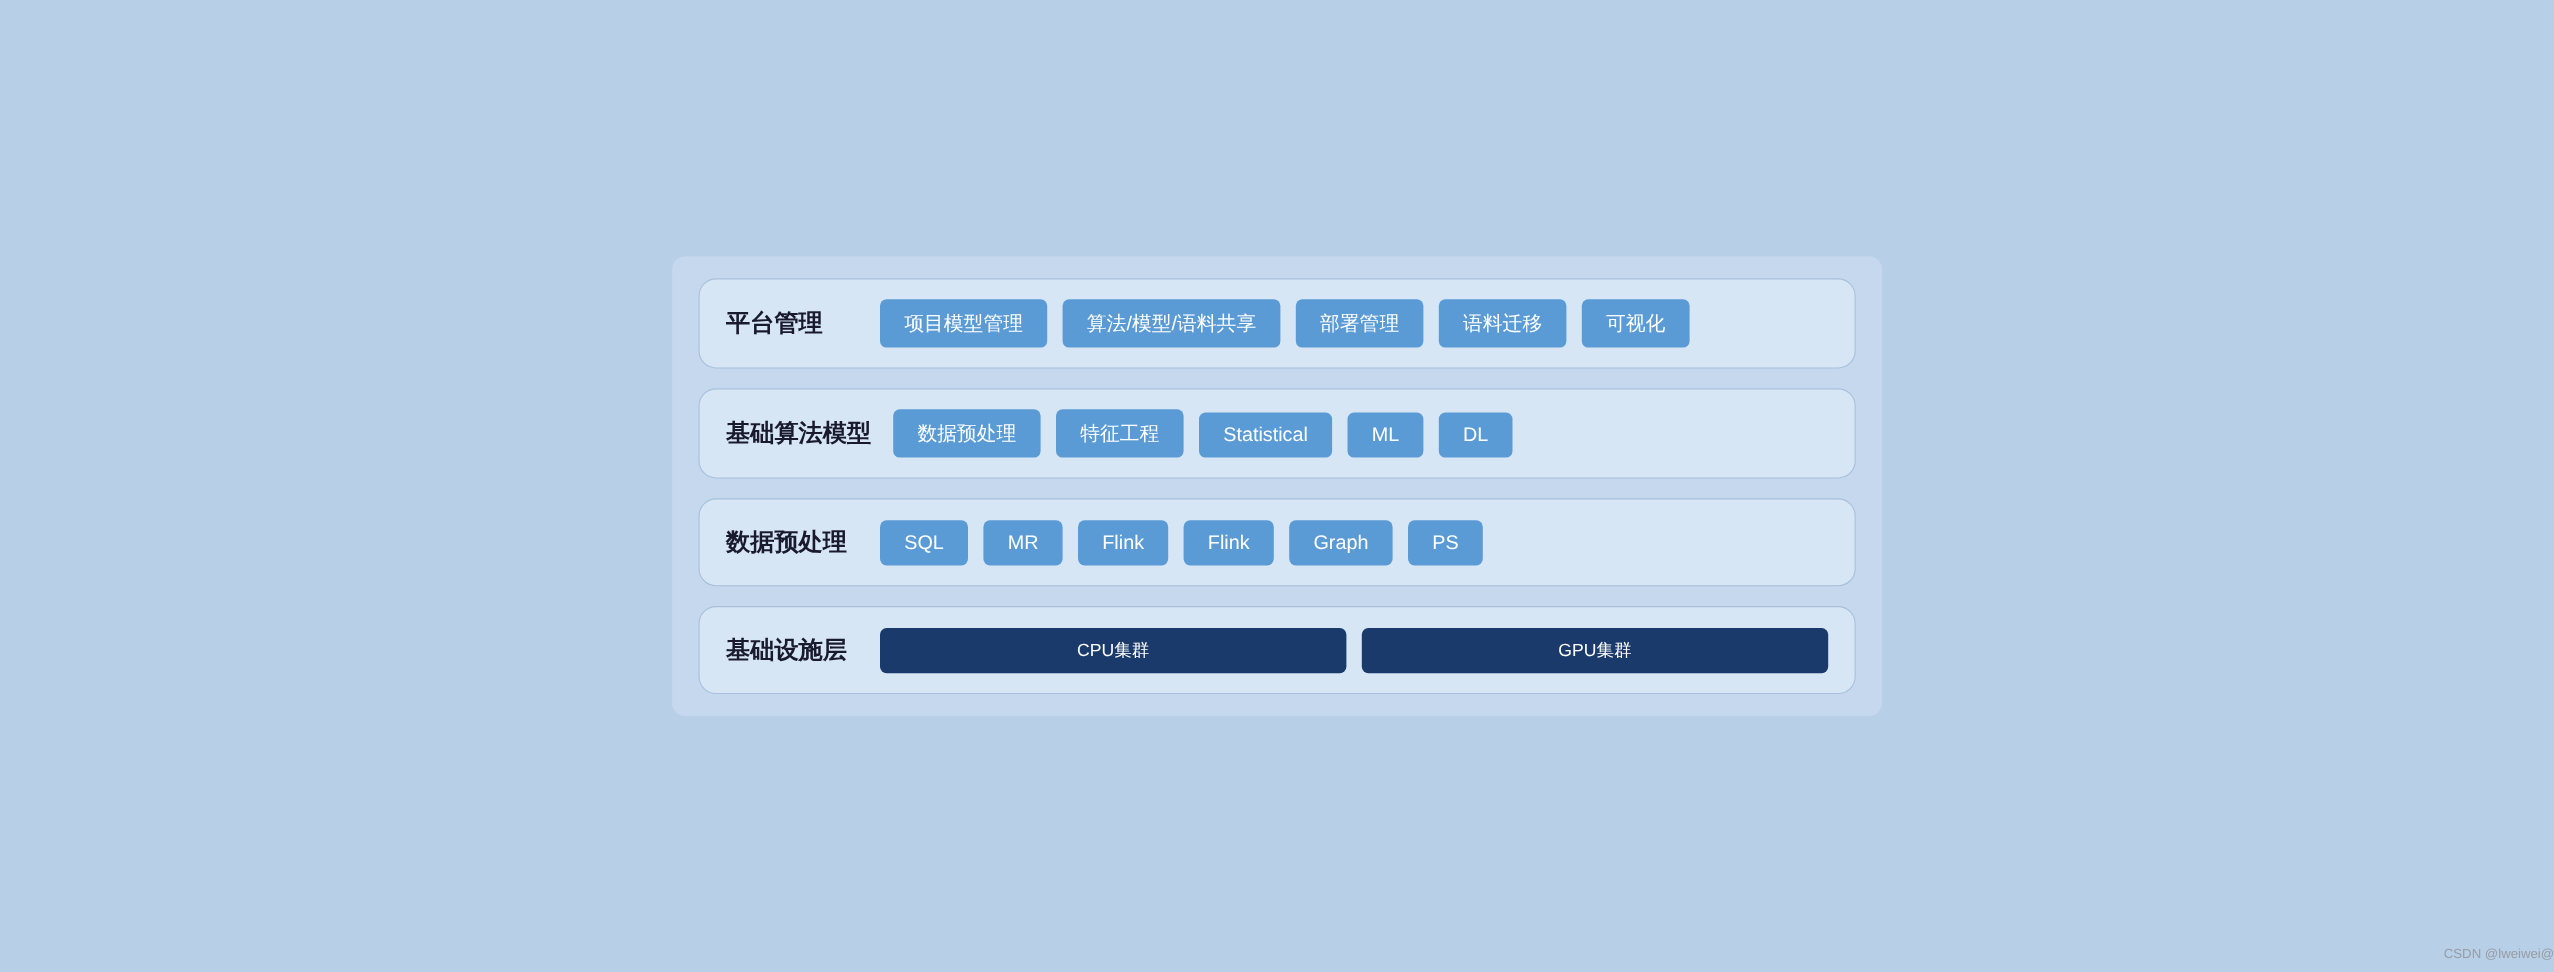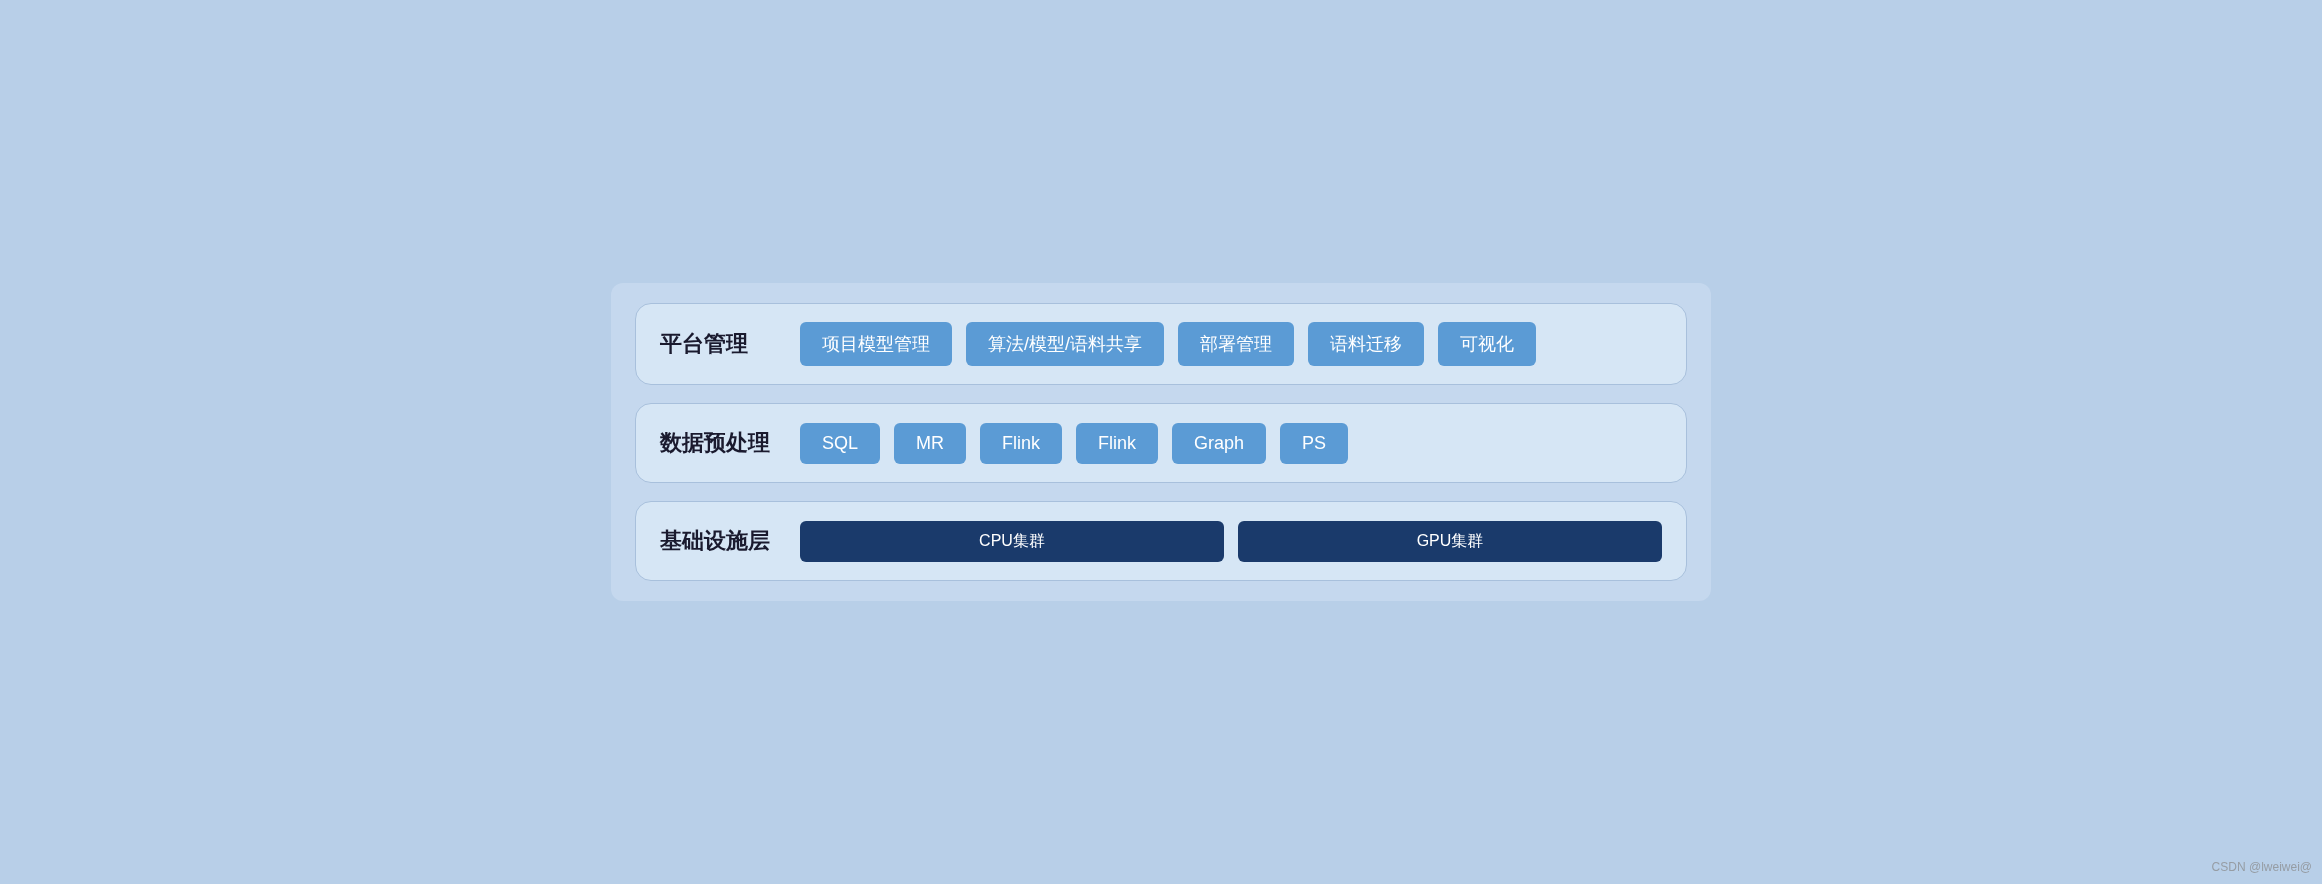--- a/index.html
+++ b/index.html
@@ -74,21 +74,21 @@
       font-weight: 500;
       white-space: nowrap;
       flex: 1;
       text-align: center;
       min-width: 200px;
     }
 
     .watermark {
       position: fixed;
       bottom: 10px;
-      right: 10px;
+      right: 0;
       color: #888;
       font-size: 12px;
       opacity: 0.7;
     }
 
     .row-block-last {
       background-color: #d6e6f5;
       border-radius: 16px;
       border: 1px solid #a8c0dc;
       display: flex;
@@ -107,20 +107,30 @@
     <span class="row-label">平台管理</span>
     <div class="tags-container">
       <span class="tag">项目模型管理</span>
       <span class="tag">算法/模型/语料共享</span>
       <span class="tag">部署管理</span>
       <span class="tag">语料迁移</span>
       <span class="tag">可视化</span>
     </div>
   </div>
 
+  <div class="row-block">
+    <span class="row-label">基础算法模型</span>
+    <div class="tags-container">
+      <span class="tag">数据预处理</span>
+      <span class="tag">特征工程</span>
+      <span class="tag">Statistical</span>
+      <span class="tag">ML</span>
+      <span class="tag">DL</span>
+    </div>
+  </div>
 
   <div class="row-block">
     <span class="row-label">数据预处理</span>
     <div class="tags-container">
       <span class="tag">SQL</span>
       <span class="tag">MR</span>
       <span class="tag">Flink</span>
       <span class="tag">Flink</span>
       <span class="tag">Graph</span>
       <span class="tag">PS</span>

